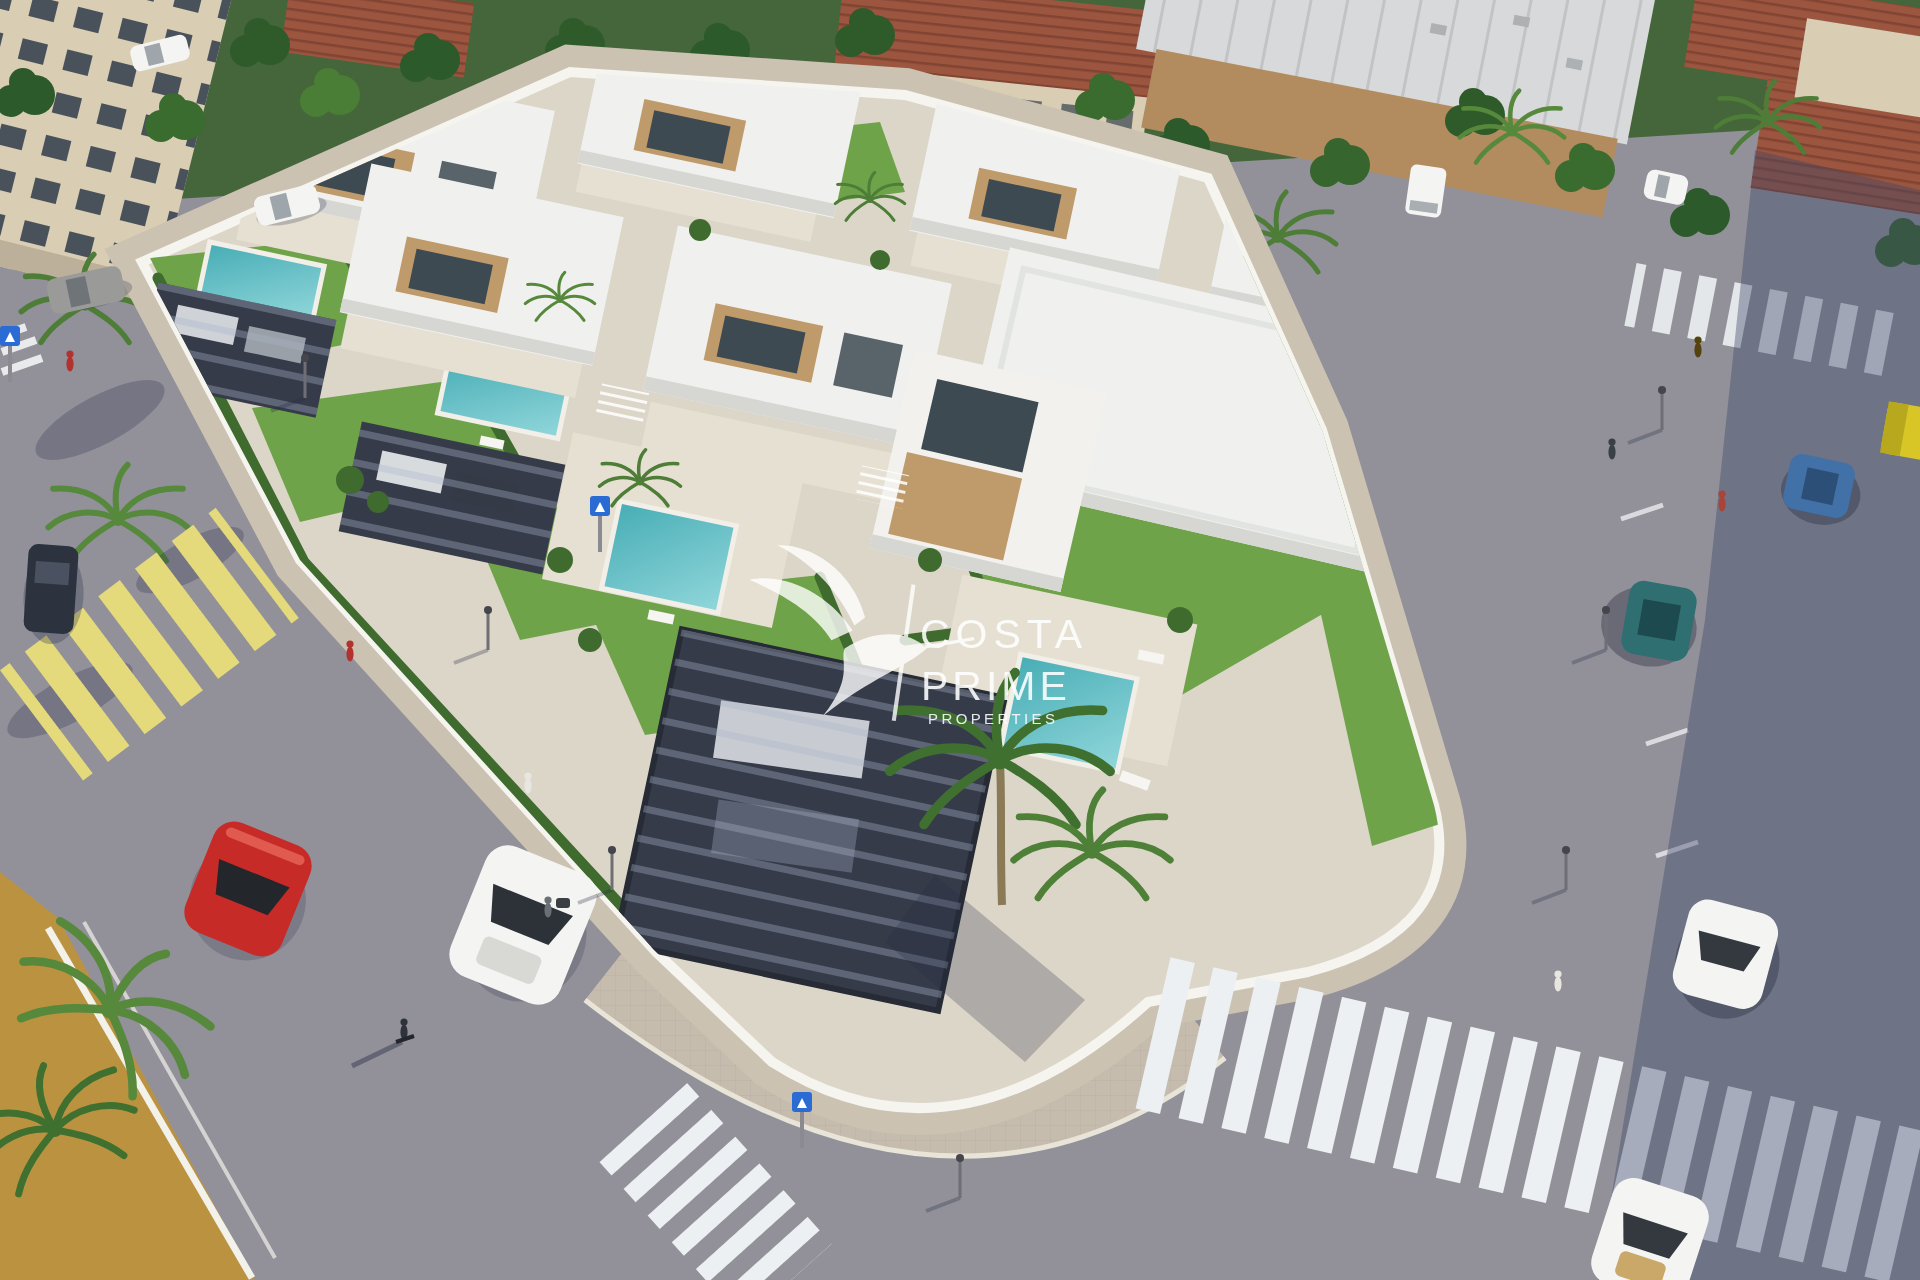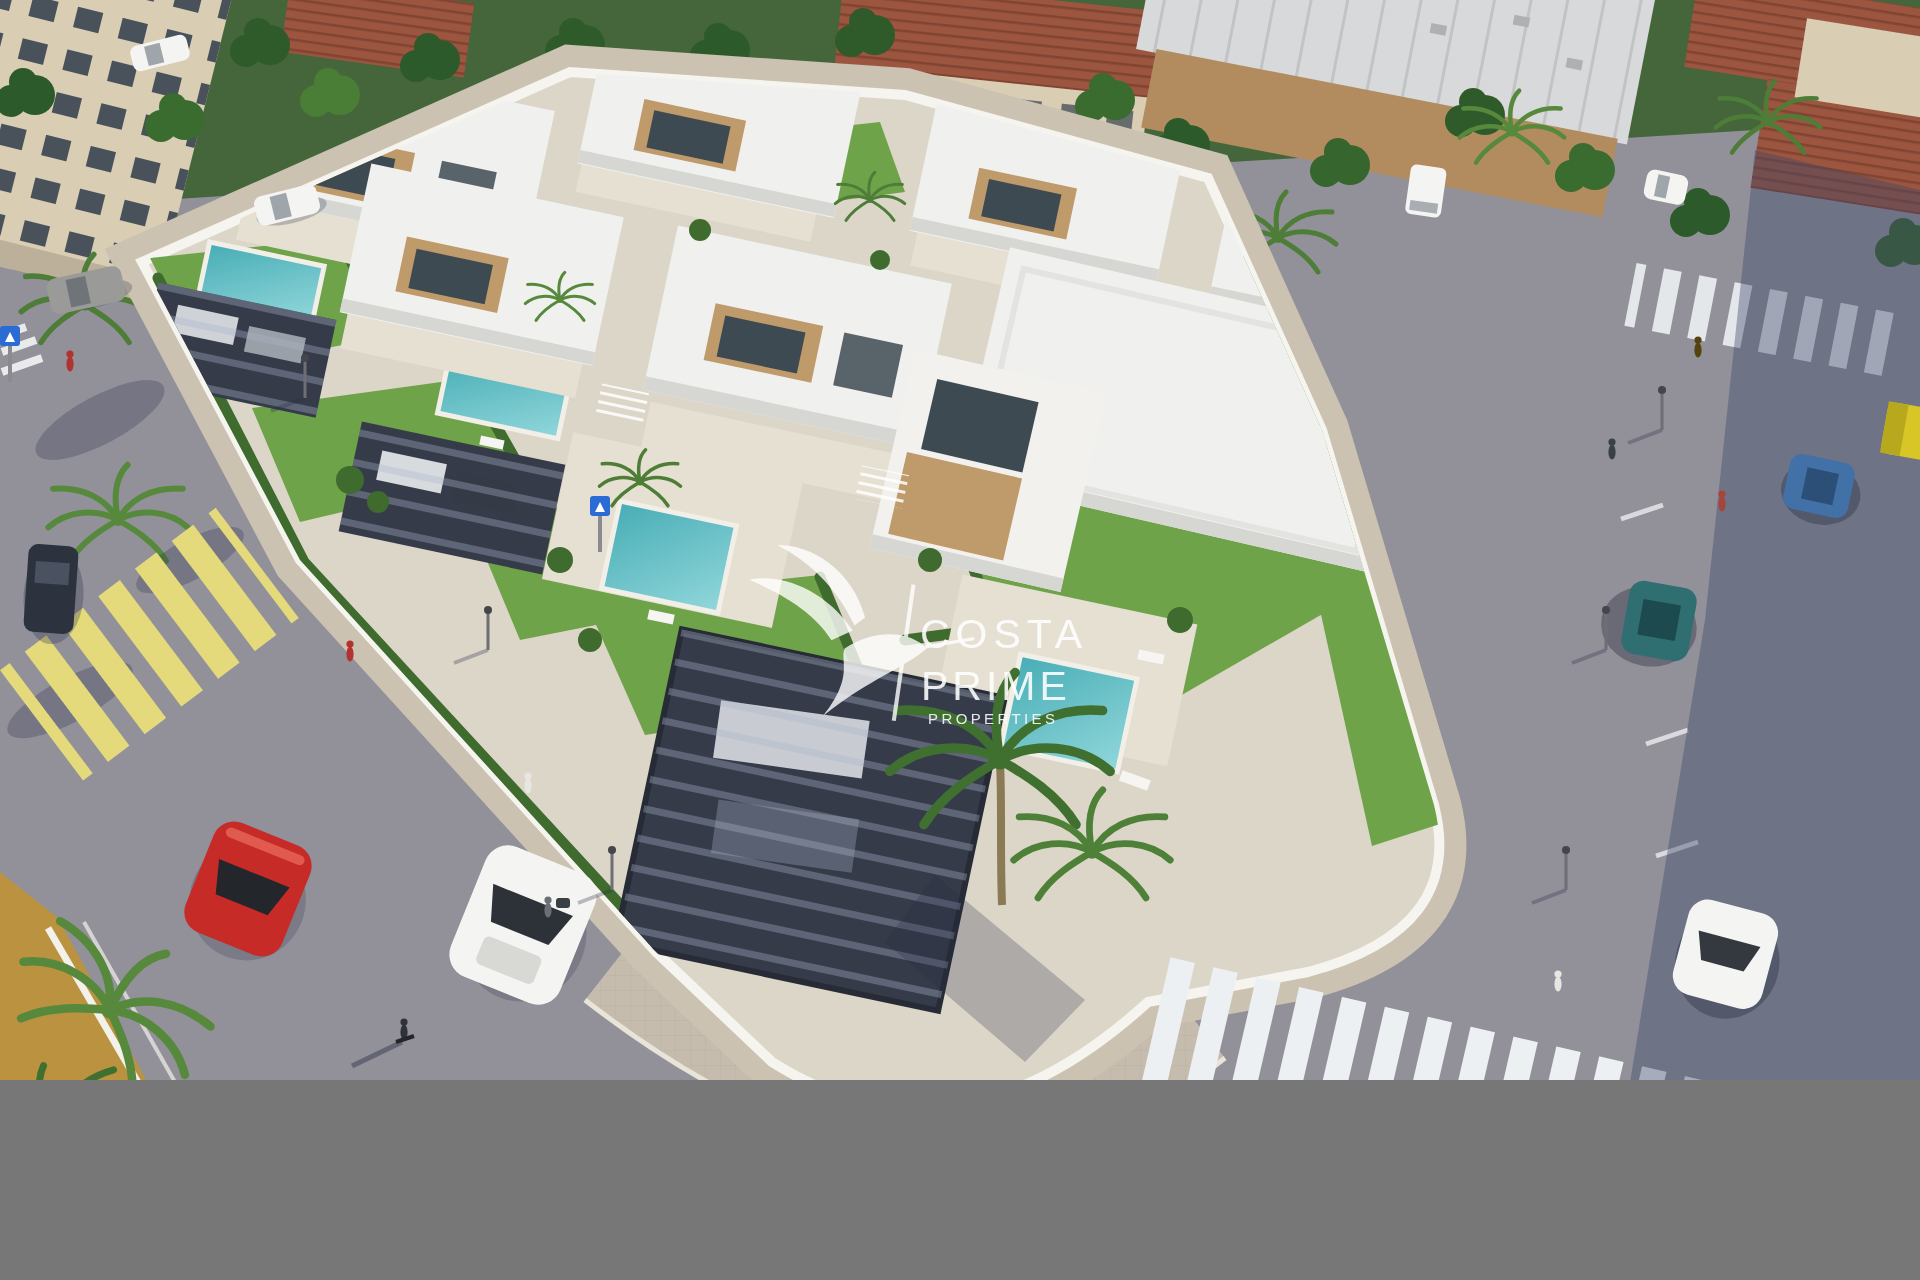--- a/index.html
+++ b/index.html
@@ -1,16 +1,16 @@
 <!DOCTYPE html>
 <html style="--c-asphalt: #92919a; --c-asphaltShadow: #3d4668; --c-pavement: #cbc2b2; --c-plaza: #c6bcae; --c-wallWhite: #f5f4ef; --c-devBase: #dcd6c9; --c-roofWhite: #f0f0ee; --c-roofShade: #d6d6d3; --c-terrace: #e6e0d2; --c-wood: #bf9a6a; --c-glass: #3e4a52; --c-grass: #6fa34a; --c-grassDark: #49762f; --c-hedge: #3f6b2e; --c-tree: #2f5b2b; --c-treeLight: #4a7d35; --c-palm: #4e7d38; --c-pool: #8fd6da; --c-poolDeep: #49aeb6; --c-pergola: #363b49; --c-ochre: #bb9340; --c-tileRoof: #9c5640; --c-cream: #d9cdb4; --c-warehouseRoof: #d8d9da; --c-warehouseWall: #b28c5e; --c-carRed: #c62b28; --c-carYellow: #d8c627; --c-carBlue: #4271a8; --c-carTeal: #2f6f72; --c-carDark: #2c323e; --c-carWhite: #f4f4f2; --c-carGray: #9a9a98; --c-signBlue: #2a6bd4; --c-zebraWhite: #edf0f3; --c-zebraYellow: #e4da7c; --c-watermark: #ffffff;"><head>
 <meta charset="utf-8">
 <style>
   html,body{margin:0;padding:0;background:#777;}
-  .stage{position:relative;width:1920px;height:1080px;overflow:hidden;background:var(--c-asphalt,#92919a);}
+  .stage{position:relative;width:1920px;height:1280px;overflow:hidden;background:var(--c-asphalt,#92919a);}
   svg{display:block}
   text{font-family:"Liberation Sans",sans-serif;}
   .grass{fill:var(--c-grass,#6fa34a)}
   .hedgeS{stroke:var(--c-hedge,#3f6b2e);stroke-linecap:round;fill:none}
   .roof{fill:var(--c-roofWhite,#f0f0ee)}
   .edge{fill:var(--c-roofShade,#d6d6d3)}
   .terr{fill:var(--c-terrace,#e6e0d2)}
   .wood{fill:var(--c-wood,#bf9a6a)}
   .glass{fill:var(--c-glass,#3e4a52)}
   .perg{fill:var(--c-pergola,#363b49)}

